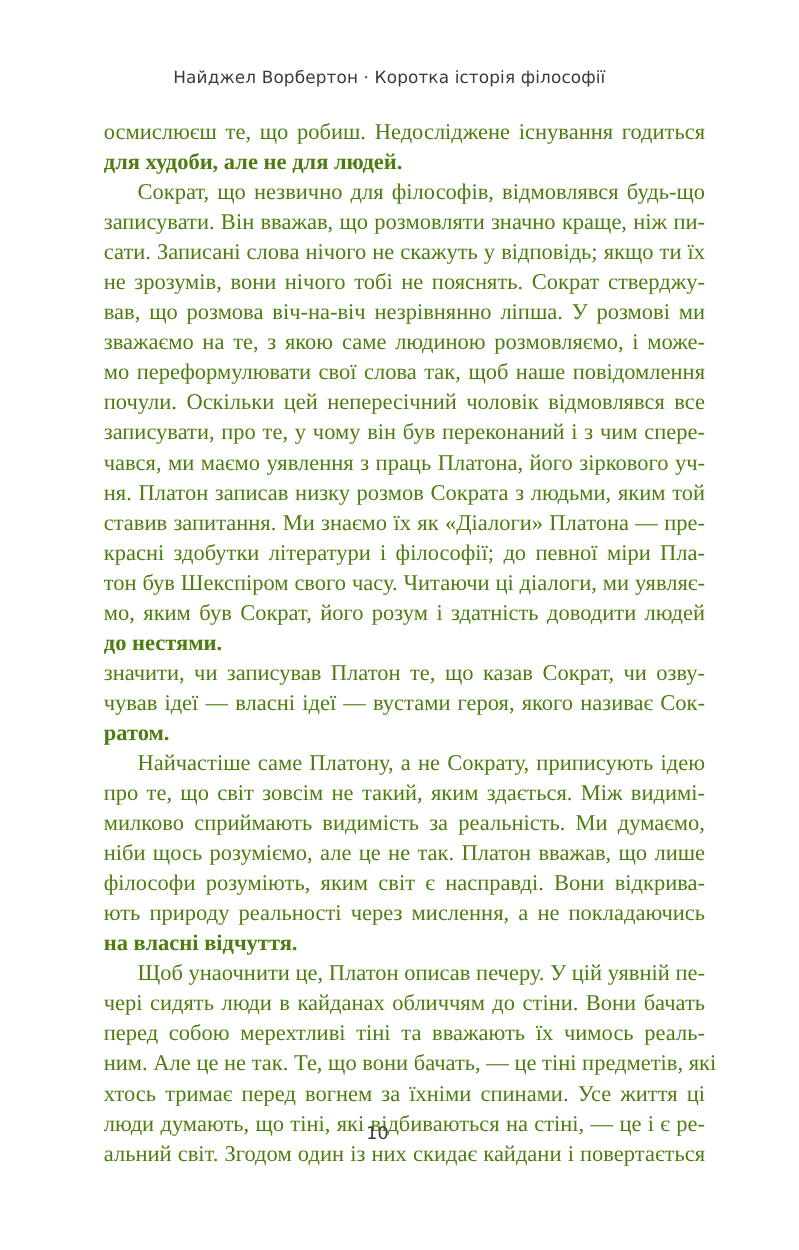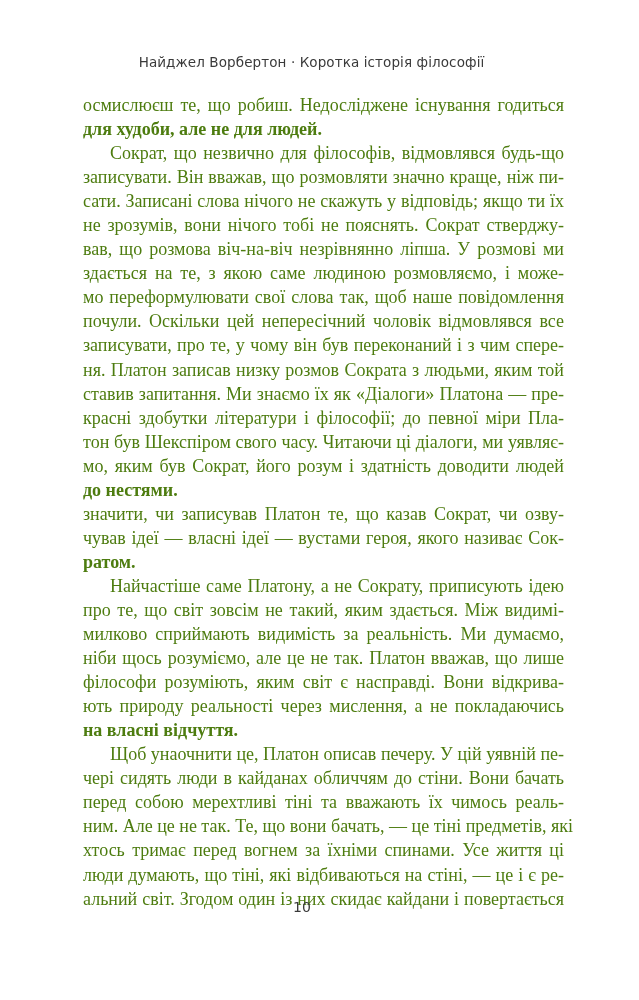--- a/index.html
+++ b/index.html
@@ -28,24 +28,25 @@
 <div class="running-head">Найджел Ворбертон · Коротка історія філософії</div>
 
 <div class="text-block" id="text-block">
     <span class="line">осмислюєш те, що робиш. Недосліджене існування годиться</span>
     <span class="line last">для худоби, але не для людей.</span>
     <span class="line indent">Сократ, що незвично для філософів, відмовлявся будь-що</span>
     <span class="line">записувати. Він вважав, що розмовляти значно краще, ніж пи-</span>
     <span class="line">сати. Записані слова нічого не скажуть у відповідь; якщо ти їх</span>
     <span class="line">не зрозумів, вони нічого тобі не пояснять. Сократ стверджу-</span>
     <span class="line">вав, що розмова віч-на-віч незрівнянно ліпша. У розмові ми</span>
-    <span class="line">здається на те, з якою саме людиною розмовляємо, і може-</span>
+    <span class="line">зважаємо на те, з якою саме людиною розмовляємо, і може-</span>
     <span class="line">мо переформулювати свої слова так, щоб наше повідомлення</span>
     <span class="line">почули. Оскільки цей непересічний чоловік відмовлявся все</span>
     <span class="line">записувати, про те, у чому він був переконаний і з чим спере-</span>
+    <span class="line">чався, ми маємо уявлення з праць Платона, його зіркового уч-</span>
     <span class="line">ня. Платон записав низку розмов Сократа з людьми, яким той</span>
     <span class="line">ставив запитання. Ми знаємо їх як «Діалоги» Платона — пре-</span>
     <span class="line">красні здобутки літератури і філософії; до певної міри Пла-</span>
     <span class="line">тон був Шекспіром свого часу. Читаючи ці діалоги, ми уявляє-</span>
     <span class="line">мо, яким був Сократ, його розум і здатність доводити людей</span>
     <span class="line last">до нестями.</span>
     <span class="line">значити, чи записував Платон те, що казав Сократ, чи озву-</span>
     <span class="line">чував ідеї — власні ідеї — вустами героя, якого називає Сок-</span>
     <span class="line last">ратом.</span>
     <span class="line indent">Найчастіше саме Платону, а не Сократу, приписують ідею</span>

